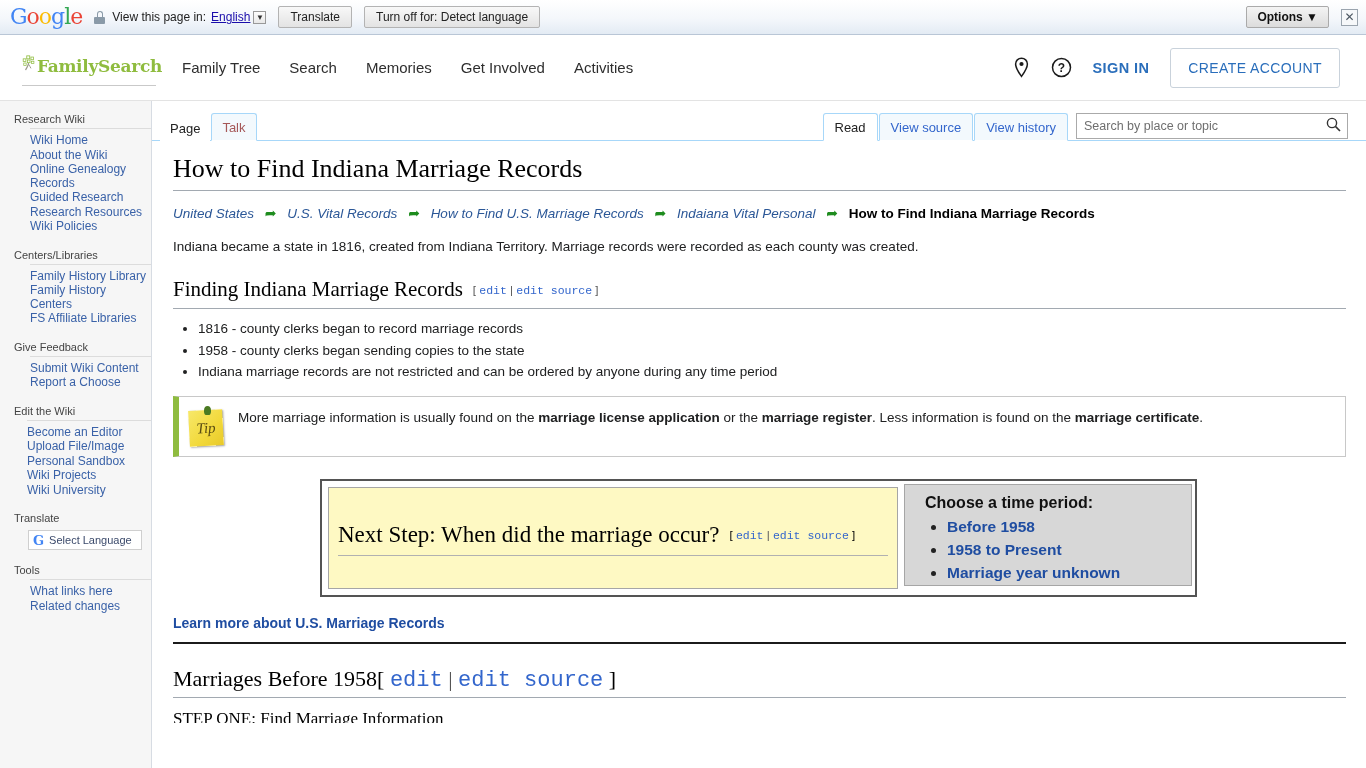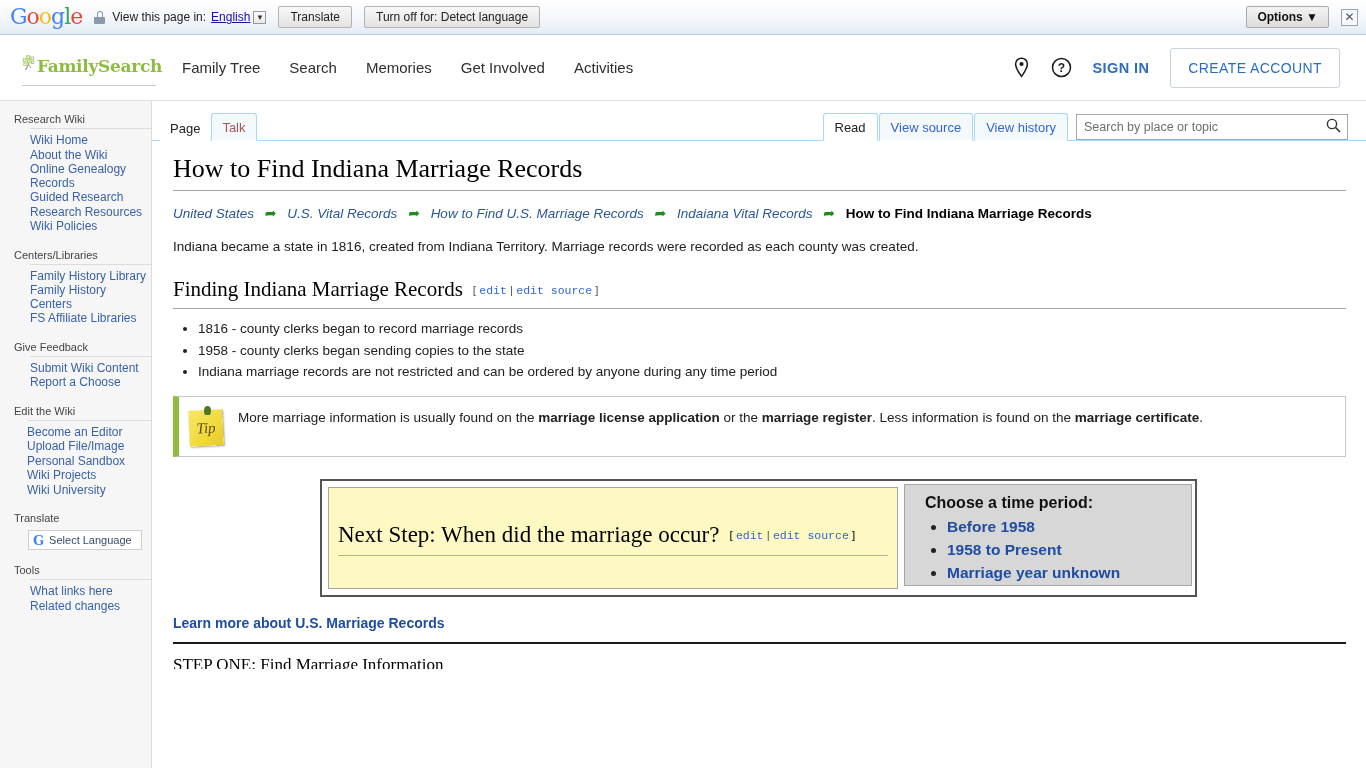--- a/index.html
+++ b/index.html
@@ -104,21 +104,21 @@
   #tabbar { height:40px; position:relative; display:flex; align-items:flex-end; padding-left:8px; }
   #tabbar::after {
     content:""; position:absolute; left:0; right:0; bottom:0; height:1px; background:#a7d7f9;
   }
   .ns-tab {
     font-size:13px; padding:6px 10px 5px 10px; margin-right:1px; position:relative; z-index:2;
     cursor:pointer; background:#fff;
   }
   .ns-tab.selected { color:#222; background:#fff; }
   .ns-tab.talk { color:#a55858; background:#f3f9fd; border:1px solid #a7d7f9; border-bottom:1px solid #fff; border-radius:3px 3px 0 0; }
-  #tabbar-right { margin-left:auto; display:flex; align-items:flex-end; padding-right:18px; }
+  #tabbar-right { margin-left:auto; display:flex; align-items:flex-start; padding-right:18px; }
   .act-tab {
     font-size:13px; padding:6px 11px 5px 11px; position:relative; z-index:2; cursor:pointer;
   }
   .act-tab.selected { color:#222; background:#fff; border:1px solid #a7d7f9; border-bottom:1px solid #fff; border-radius:3px 3px 0 0; }
   .act-tab.link { color:#3366cc; background:#f3f9fd; border:1px solid #a7d7f9; border-bottom:1px solid #fff; border-radius:3px 3px 0 0; margin-left:1px;}
   #wiki-search {
     position:relative; margin-left:8px; margin-bottom:1px; width:272px; height:26px;
     border:1px solid #aaa; background:#fff; display:flex; align-items:center;
   }
   #wiki-search input {
@@ -388,21 +388,21 @@
 
       <h1 id="title">How to Find Indiana Marriage Records</h1>
 
       <div id="breadcrumb">
         <span class="crumb">United States</span>
         <span class="arrow">➦</span>
         <span class="crumb">U.S. Vital Records</span>
         <span class="arrow">➦</span>
         <span class="crumb">How to Find U.S. Marriage Records</span>
         <span class="arrow">➦</span>
-        <span class="crumb">Indaiana Vital Records</span>
+        <span class="crumb">Indaiana Vital Personal</span>
         <span class="arrow">➦</span>
         <span class="crumb current">How to Find Indiana Marriage Records</span>
       </div>
 
       <p id="intro">Indiana became a state in 1816, created from Indiana Territory. Marriage records were recorded as each county was created.</p>
 
       <h2 class="sec">
         <span>Finding Indiana Marriage Records</span><span class="editlinks">[&nbsp;<span class="el">edit</span><span class="sep">&nbsp;|&nbsp;</span><span class="el">edit source</span>&nbsp;]</span>
       </h2>
 
@@ -434,18 +434,21 @@
             <li><a>Before 1958</a></li>
             <li><a>1958 to Present</a></li>
             <li><a>Marriage year unknown</a></li>
           </ul>
         </div>
       </div>
 
       <span id="learnmore">Learn more about U.S. Marriage Records</span>
       <hr id="hr-thick">
 
+      <h2 class="sec2">
+        <span>Marriages Before 1958</span><span class="editlinks">[&nbsp;<span class="el">edit</span><span class="sep">&nbsp;|&nbsp;</span><span class="el">edit source</span>&nbsp;]</span>
+      </h2>
 
       <div id="step-one-partial">STEP ONE: Find Marriage Information</div>
 
     </div>
   </div>
 </div>
 
 </body></html>

